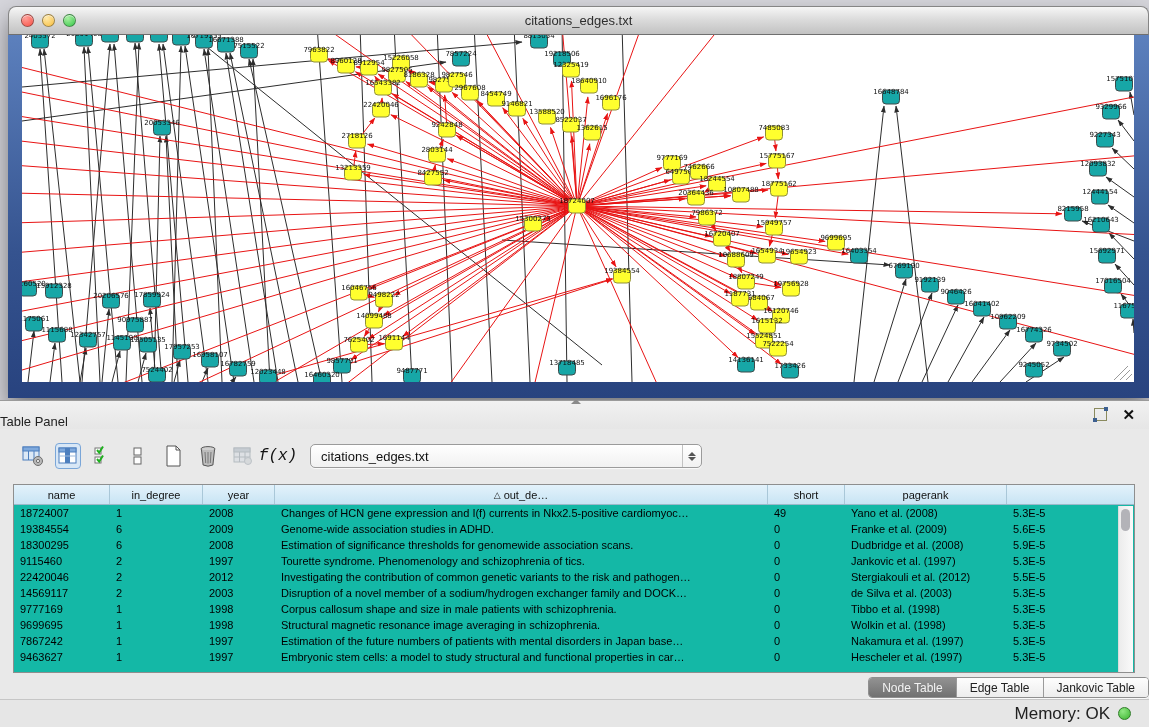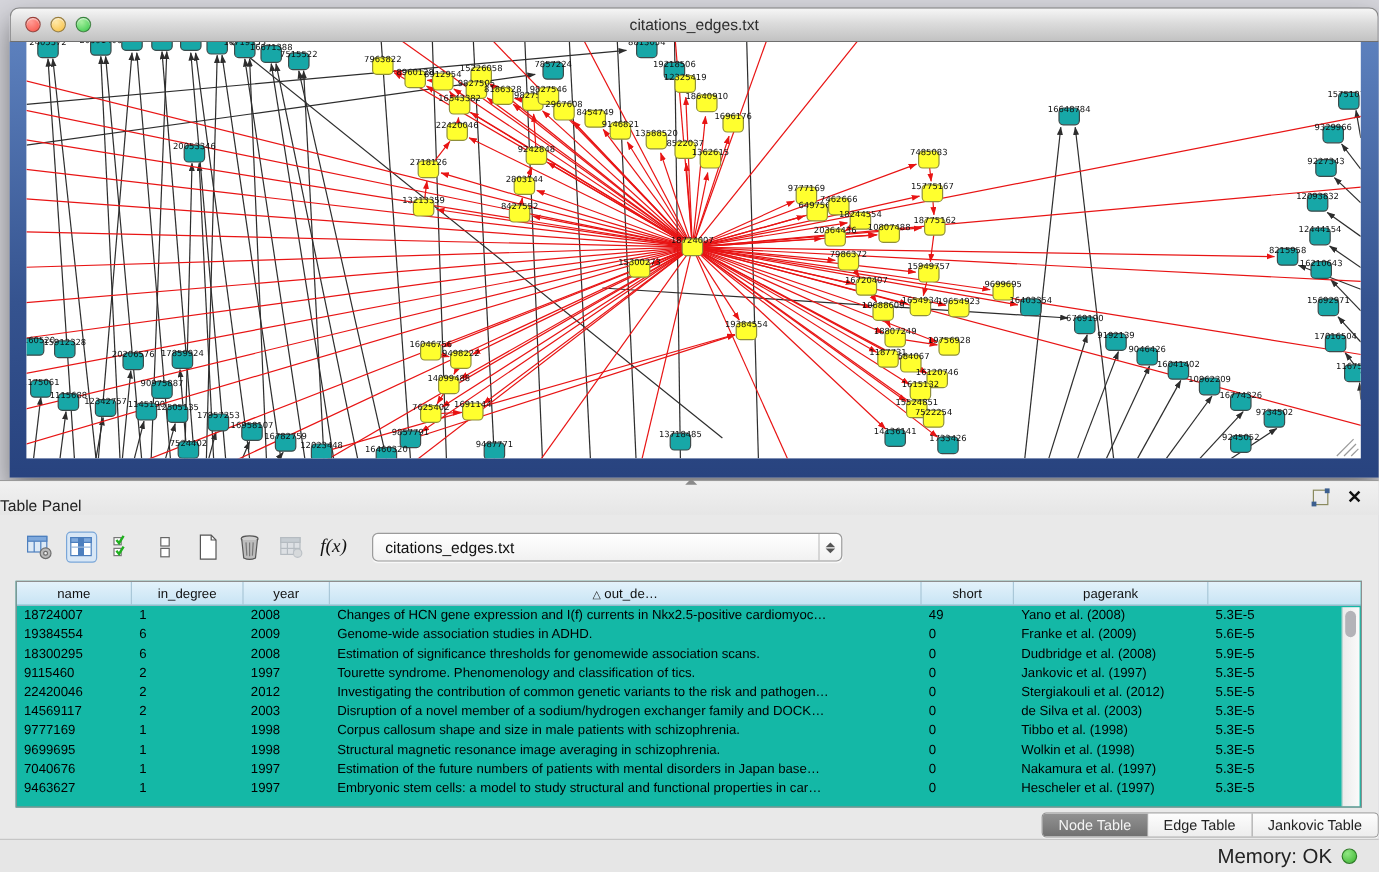--- a/index.html
+++ b/index.html
@@ -26,21 +26,21 @@
   .pactions{position:absolute;right:14px;top:7px;display:flex;gap:15px;align-items:center}
   .float-ic{width:13px;height:13px;border:1px solid #8a8a5e;position:relative;box-sizing:border-box}
   .float-ic i{position:absolute;width:4px;height:4px;background:#3c5f8f;display:block}
   .float-ic i.a{left:-2px;bottom:-2px}.float-ic i.b{right:-2px;top:-2px}
   .close-ic{font-size:15px;font-weight:bold;color:#111;line-height:13px}
 
   .toolbar{position:absolute;left:20px;top:40px;display:flex;align-items:center;gap:9px;height:30px}
   .tbtn{width:26px;height:26px;display:flex;align-items:center;justify-content:center;border-radius:4px;box-sizing:border-box}
   .tbtn.on{border:1px solid #7aa6d8;background:#d8e7f6}
   .tbtn.dis{opacity:.55}
-  .fx{font-family:Liberation Serif, serif;font-style:italic;font-size:16px;color:#111}
+  .fx{font-family:Liberation Mono, monospace;font-style:italic;font-size:16px;color:#111}
   .combo{margin-left:10px;width:392px;height:24px;background:linear-gradient(#ffffff,#f1f1f1);border:1px solid #9b9b9b;border-radius:5px;display:flex;align-items:center;padding:0 0 0 10px;font-size:13px;color:#111;position:relative;box-sizing:border-box;box-shadow:0 1px 1px rgba(255,255,255,.8)}
   .combo .stepper{position:absolute;right:0;top:0;bottom:0;width:18px;border-left:1px solid #c2c2c2;display:flex;flex-direction:column;align-items:center;justify-content:center;gap:1px}
   .combo .stepper b{width:0;height:0;border-left:4px solid transparent;border-right:4px solid transparent}
   .combo .stepper b.up{border-bottom:4px solid #555}
   .combo .stepper b.dn{border-top:4px solid #555}
 
   .tbox{position:absolute;left:13px;top:83px;width:1122px;height:189px;background:#14b8a6;border:1px solid #8e8e8e;box-sizing:border-box;overflow:hidden}
   .thead{display:grid;grid-template-columns:96px 93px 72px 493px 77px 162px 90px;height:20px;background:linear-gradient(#e3f2fb,#c8e4f4);border-bottom:1px solid #9bb9ca;box-sizing:border-box}
   .th{font-size:11px;display:flex;align-items:center;justify-content:center;border-right:1px solid #a9c7d8;color:#111;overflow:hidden;white-space:nowrap}
   .th .sort{margin-right:3px;font-size:9px;color:#222}
@@ -633,21 +633,21 @@
           <div class="td">2008</div>
           <div class="td">Estimation of significance thresholds for genomewide association scans.</div>
           <div class="td">0</div>
           <div class="td">Dudbridge et al. (2008)</div>
           <div class="td">5.9E-5</div>
         </div>
         <div class="trow">
           <div class="td">9115460</div>
           <div class="td">2</div>
           <div class="td">1997</div>
-          <div class="td">Tourette syndrome. Phenomenology and classification of tics.</div>
+          <div class="td">Tourette syndrome. Phenomenology and schizophrenia of tics.</div>
           <div class="td">0</div>
           <div class="td">Jankovic et al. (1997)</div>
           <div class="td">5.3E-5</div>
         </div>
         <div class="trow">
           <div class="td">22420046</div>
           <div class="td">2</div>
           <div class="td">2012</div>
           <div class="td">Investigating the contribution of common genetic variants to the risk and pathogen…</div>
           <div class="td">0</div>
@@ -675,21 +675,21 @@
         <div class="trow">
           <div class="td">9699695</div>
           <div class="td">1</div>
           <div class="td">1998</div>
           <div class="td">Structural magnetic resonance image averaging in schizophrenia.</div>
           <div class="td">0</div>
           <div class="td">Wolkin et al. (1998)</div>
           <div class="td">5.3E-5</div>
         </div>
         <div class="trow">
-          <div class="td">7040676</div>
+          <div class="td">7867242</div>
           <div class="td">1</div>
           <div class="td">1997</div>
           <div class="td">Estimation of the future numbers of patients with mental disorders in Japan base…</div>
           <div class="td">0</div>
           <div class="td">Nakamura et al. (1997)</div>
           <div class="td">5.3E-5</div>
         </div>
         <div class="trow">
           <div class="td">9463627</div>
           <div class="td">1</div>

